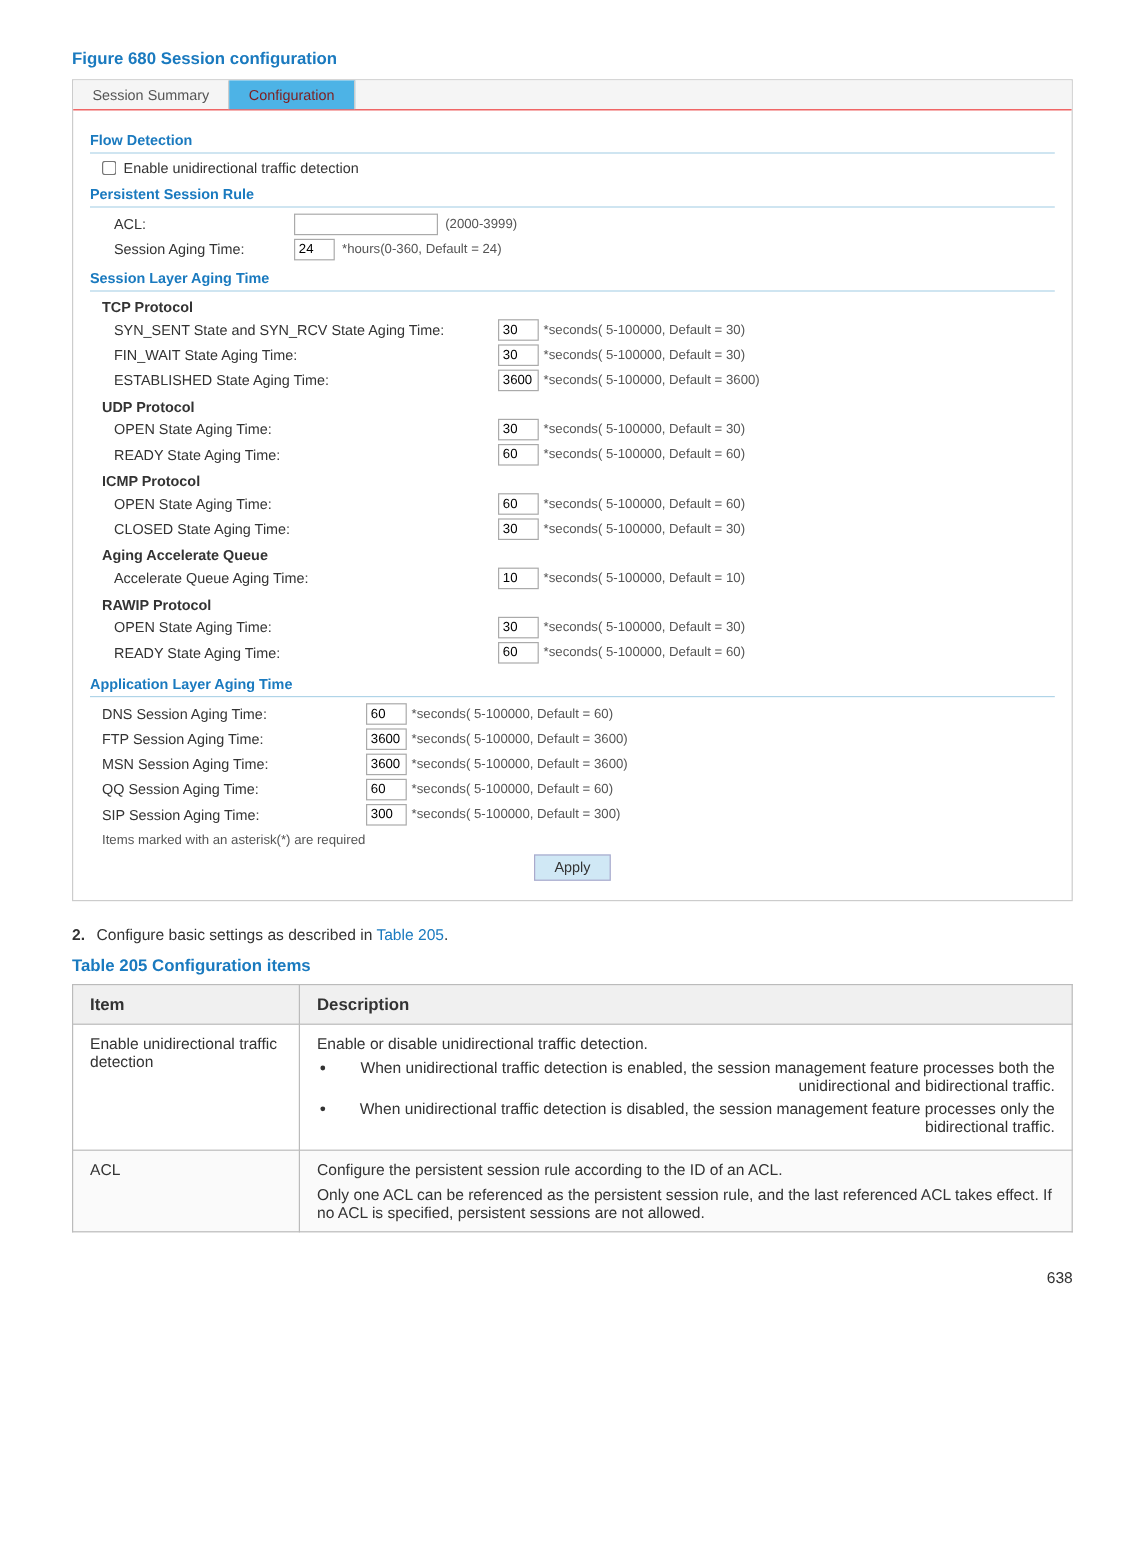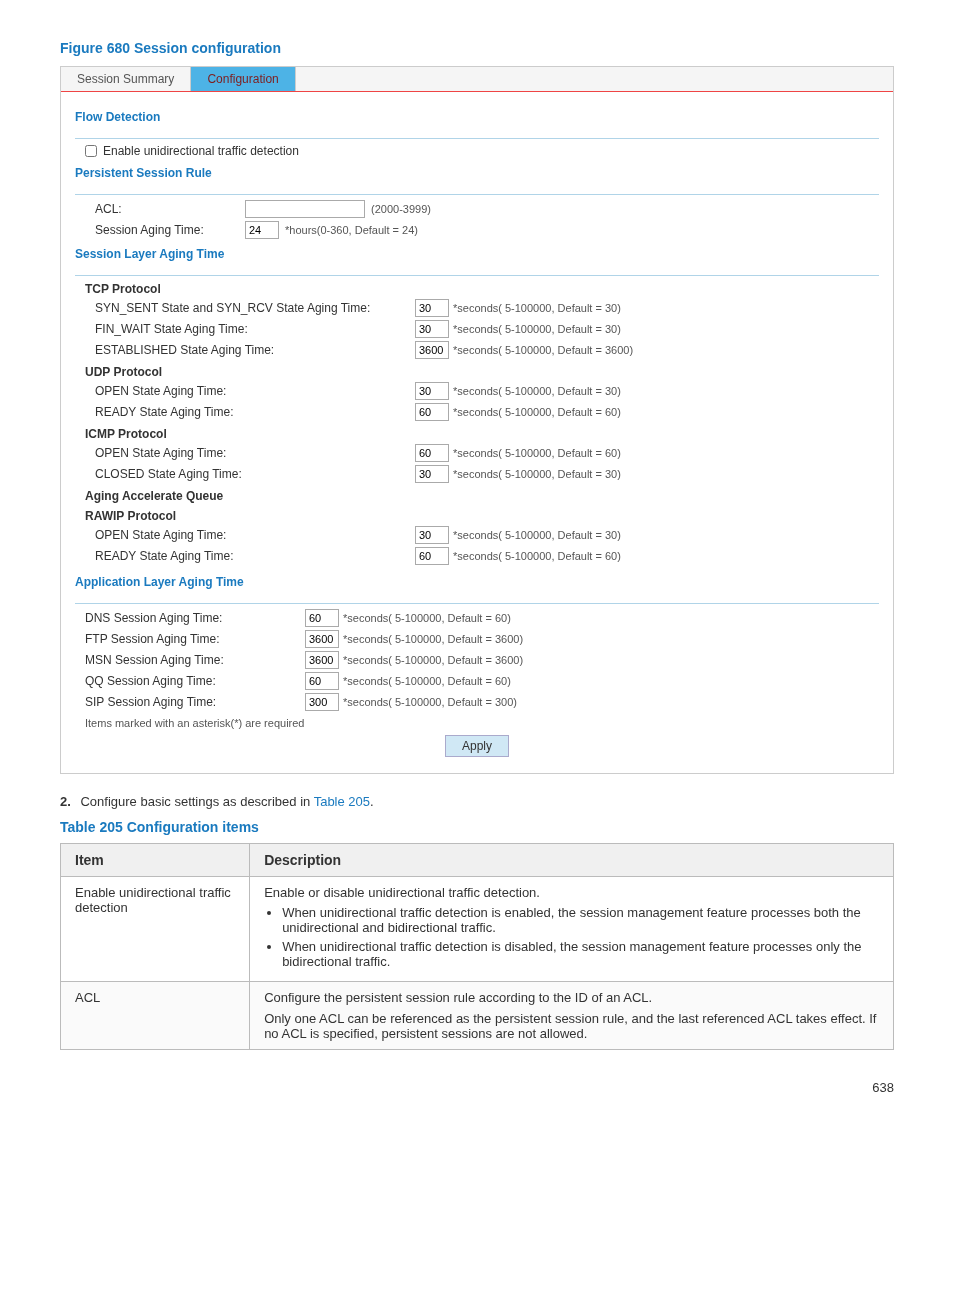--- a/index.html
+++ b/index.html
@@ -49,21 +49,21 @@
 
     .config-content {
       padding: 10px 14px;
     }
 
     .section-header {
       color: #1a7abf;
       font-size: 12px;
       font-weight: bold;
       border-bottom: 1px solid #b0d4e8;
-      padding-bottom: 14px;
+      padding-bottom: 3px;
       margin: 8px 0 5px 0;
     }
 
     .checkbox-row {
       display: flex;
       align-items: center;
       gap: 6px;
       margin: 5px 0 5px 10px;
       font-size: 12px;
     }
@@ -207,20 +207,21 @@
     }
 
     .bullet-list {
       margin: 5px 0 0 18px;
       padding: 0;
     }
 
     .bullet-list li {
       margin-bottom: 4px;
       list-style: disc;
+      text-align: right;
     }
 
     
     .page-num {
       text-align: right;
       margin-top: 30px;
       font-size: 13px;
       color: #333;
     }
 
@@ -308,20 +309,25 @@
       <input type="text" class="form-input" value="60" style="">
       <span class="form-hint">*seconds( 5-100000, Default = 60)</span>
     </div>
     <div class="form-row">
       <span class="form-label">CLOSED State Aging Time:</span>
       <input type="text" class="form-input" value="30" style="">
       <span class="form-hint">*seconds( 5-100000, Default = 30)</span>
     </div>
 
     <div class="sub-section">Aging Accelerate Queue</div>
+    <div class="form-row">
+      <span class="form-label">Accelerate Queue Aging Time:</span>
+      <input type="text" class="form-input" value="10" style="">
+      <span class="form-hint">*seconds( 5-100000, Default = 10)</span>
+    </div>
 
     <div class="sub-section">RAWIP Protocol</div>
     <div class="form-row">
       <span class="form-label">OPEN State Aging Time:</span>
       <input type="text" class="form-input" value="30" style="">
       <span class="form-hint">*seconds( 5-100000, Default = 30)</span>
     </div>
     <div class="form-row">
       <span class="form-label">READY State Aging Time:</span>
       <input type="text" class="form-input" value="60" style="">

